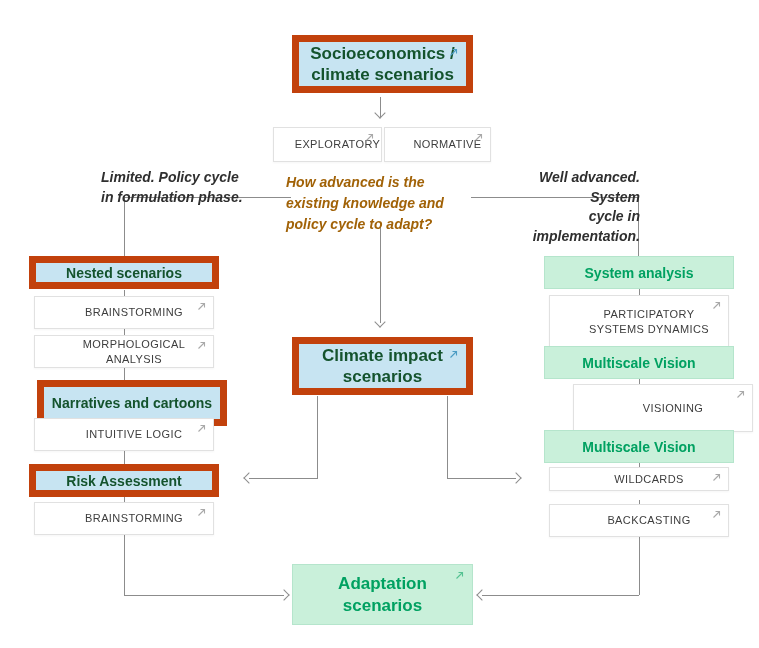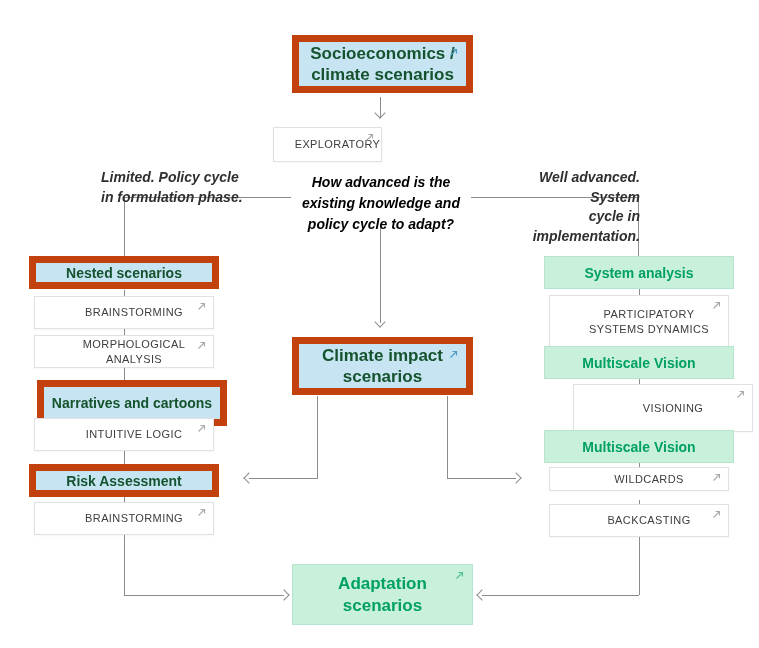--- a/index.html
+++ b/index.html
@@ -24,21 +24,21 @@
   .ext-green{color:#55c292;}
   .line{position:absolute;background:#8c8c8c;}
   .v{width:1px;}
   .h{height:1px;}
   .chev{position:absolute;width:8px;height:8px;border-top:1.3px solid #8c8c8c;border-right:1.3px solid #8c8c8c;box-sizing:border-box;}
   .chev-right{transform:rotate(45deg);}
   .chev-down{transform:rotate(135deg);}
   .chev-left{transform:rotate(225deg);}
   .question{
     position:absolute;font-style:italic;font-weight:700;font-size:14px;line-height:1.5;
-    text-align:center;color:#000000;white-space:pre-line;
+    text-align:left;color:#a16207;white-space:pre-line;
   }
   .sidelabel{
     position:absolute;font-style:italic;font-weight:700;font-size:14px;line-height:1.4;
     color:#2f2f2f;white-space:pre-line;
   }
   .sidelabel.left{text-align:left;}
   .sidelabel.right{text-align:right;}
 </style>
 </head>
 <body>
@@ -91,20 +91,26 @@
     <span class="lbl">Socioeconomics /
 climate scenarios</span>
   </div>
 
   <div class="box whitebox method" style="left:273px;top:127px;width:109px;height:35px">
     <svg class="ext ext-gray" style="top:5px;right:7px" width="9" height="9" viewBox="0 0 9 9">
         <path d="M1.5 7.5 L7 2 M3.5 1.5 H7.5 V5.5" fill="none" stroke="currentColor" stroke-width="1.1"></path>
       </svg>
     <span class="lbl">EXPLORATORY</span>
   </div>
+  <div class="box whitebox method" style="left:384px;top:127px;width:107px;height:35px">
+    <svg class="ext ext-gray" style="top:5px;right:7px" width="9" height="9" viewBox="0 0 9 9">
+        <path d="M1.5 7.5 L7 2 M3.5 1.5 H7.5 V5.5" fill="none" stroke="currentColor" stroke-width="1.1"></path>
+      </svg>
+    <span class="lbl">NORMATIVE</span>
+  </div>
 
   <div class="question" style="left:286px;top:172px;width:190px">How advanced is the
 existing knowledge and
 policy cycle to adapt?</div>
   <div class="sidelabel left" style="left:101px;top:168px;width:150px">Limited. Policy cycle
 in formulation phase.</div>
   <div class="sidelabel right" style="left:494px;top:168px;width:146px">Well advanced. System
 cycle in implementation.</div>
 
   <div class="box bluebox header" style="left:29px;top:256px;width:190px;height:33px">

